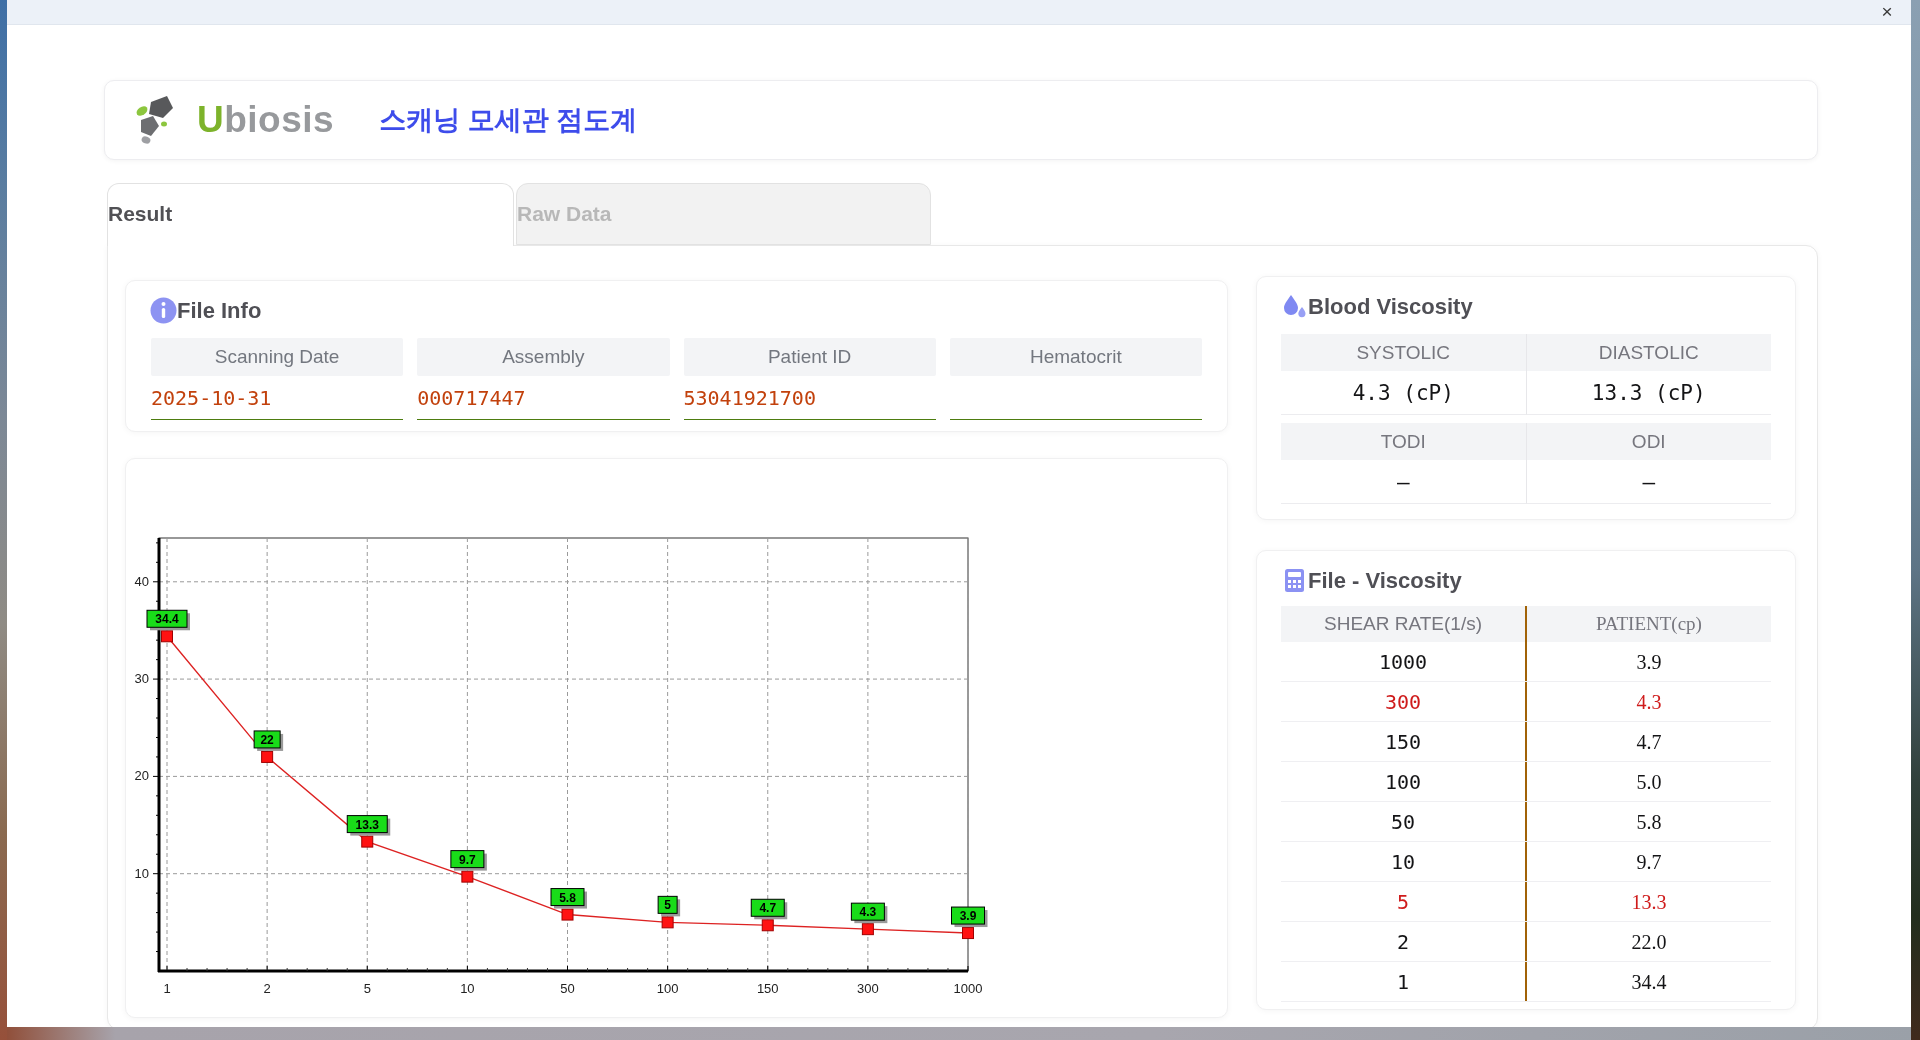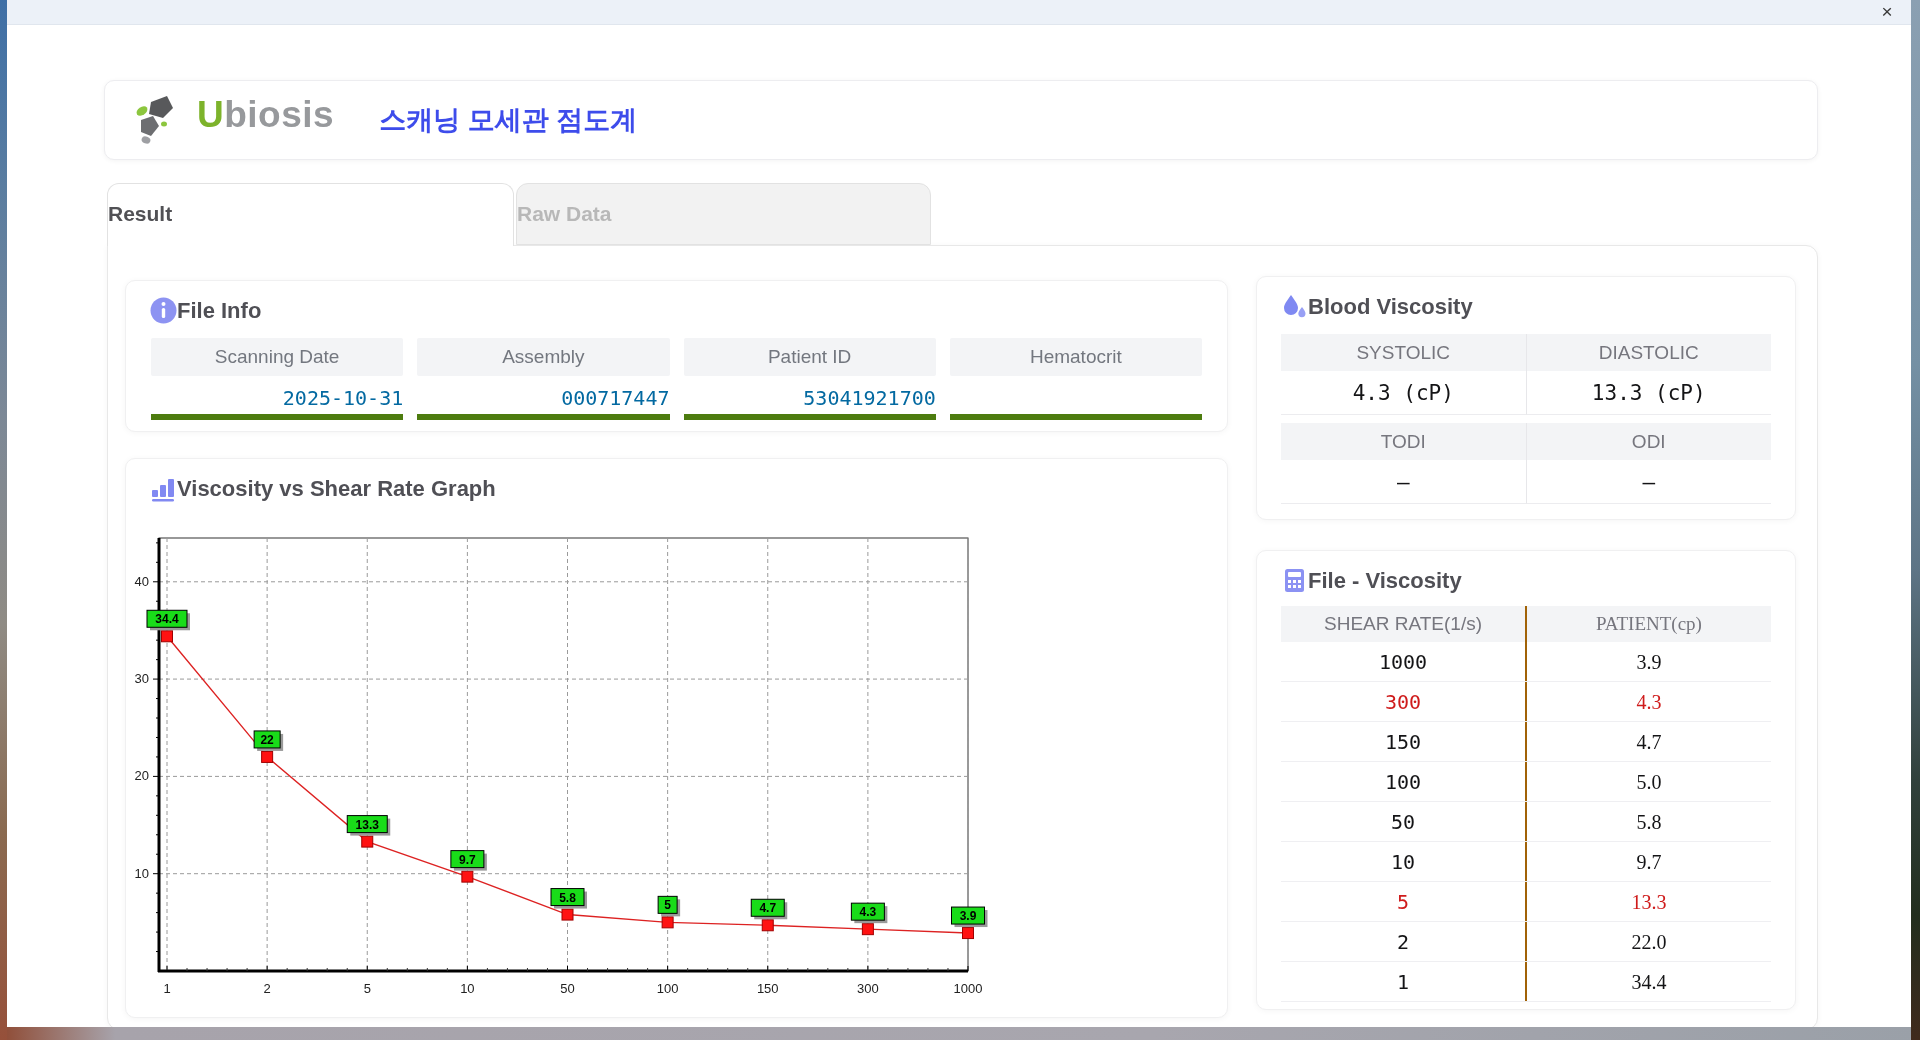--- a/index.html
+++ b/index.html
@@ -15,21 +15,21 @@
                 background:linear-gradient(180deg,#3e6fa6 0%,#5a7da0 18%,#7c8896 40%,#8f8b84 60%,#8a6a50 80%,#96503a 100%); }
   .edge-right { position:absolute; right:0; top:0; width:9px; height:1040px; z-index:60;
                 background:linear-gradient(180deg,#8ba0b2 0%,#7490a4 35%,#5d7485 55%,#31413c 75%,#222e1e 88%,#402a1c 100%); }
   .edge-bottom{ position:absolute; left:0; bottom:0; width:1920px; height:13px; z-index:55;
                 background:linear-gradient(90deg,#8f4a33 0%,#a7a3ab 6%,#a8a6ae 60%,#9aa0a8 100%); }
 
   
   .header-card { position:absolute; left:104px; top:80px; width:1714px; height:80px;
                  background:#fff; border:1px solid #ededf0; border-radius:10px;
                  box-shadow:0 1px 5px rgba(0,0,0,.05); display:flex; align-items:center; }
-  .logo-wrap { display:flex; margin-left:28px; }
+  .logo-wrap { display:flex; align-items:center; margin-left:28px; }
   .logo-text { font-size:37px; font-weight:bold; letter-spacing:.5px; margin-left:6px; }
   .logo-text .u  { color:#7db32b; }
   .logo-text .rest { color:#97999c; font-weight:600; }
   .app-title-ko { margin-left:45px; font-size:27px; font-weight:bold; color:#3d4ceb; }
 
   
   .tab { position:absolute; top:183px; height:62px; text-align:left; line-height:60px;
          font-size:21px; font-weight:bold; border:1px solid #e2e2e2;
          border-radius:12px 12px 0 0; cursor:pointer; }
   .tab-result  { left:107px; width:407px; background:#fff; color:#515155;
@@ -49,23 +49,23 @@
 
   
   .icon-badge { width:27px; height:27px; flex:0 0 27px; }
 
   
   .fileinfo-card { left:125px; top:280px; width:1103px; height:152px; }
   .fi-fields { display:flex; gap:14px; padding:14px 25px 0 25px; }
   .fi-field { flex:1; }
   .fi-label { background:#f3f4f6; height:38px; line-height:38px; text-align:center;
               color:#73777f; font-size:19px; border-radius:2px; }
-  .fi-value { height:44px; line-height:44px; text-align:right; color:#0369a1;
+  .fi-value { height:44px; line-height:44px; text-align:left; color:#c2410c;
               font-size:20px; font-family:"DejaVu Sans Mono", monospace;
-              border-bottom:6px solid #4d7c0f; }
+              border-bottom:1px solid #4d7c0f; }
 
   
   .graph-card { left:125px; top:458px; width:1103px; height:560px; }
   .chart-svg { position:absolute; left:5px; top:67px; }
 
   
   .bv-card { left:1256px; top:276px; width:540px; height:244px; }
   .sv-card { left:1256px; top:550px; width:540px; height:460px; }
 
   .mini-table { margin:14px 24px 0 24px; }
@@ -142,29 +142,20 @@
         <div class="fi-value">53041921700</div>
       </div>
       <div class="fi-field">
         <div class="fi-label">Hematocrit</div>
         <div class="fi-value"></div>
       </div>
     </div>
 </div>
 
 <div class="card graph-card">
-  <div class="card-head">
-    <svg class="icon-badge" viewBox="0 0 27 27">
-      <rect x="2" y="15" width="6" height="7" rx="1" fill="#8189f2"></rect>
-      <rect x="10" y="10" width="6" height="12" rx="1" fill="#8189f2"></rect>
-      <rect x="18" y="4" width="6" height="18" rx="1" fill="#8189f2"></rect>
-      <rect x="2" y="24" width="22" height="2.6" rx="1.3" fill="#8189f2"></rect>
-    </svg>
-    <div class="card-title">Viscosity vs Shear Rate Graph</div>
-  </div>
   <svg id="chart" class="chart-svg" width="1090" height="480">
       <rect x="28" y="12" width="809" height="433" fill="#fff" stroke="#333" stroke-width="1"></rect>
       <line x1="28" y1="347.69662921348316" x2="837" y2="347.69662921348316" stroke="#9a9a9a" stroke-width="1" stroke-dasharray="4 3"></line>
       <line x1="28" y1="250.3932584269663" x2="837" y2="250.3932584269663" stroke="#9a9a9a" stroke-width="1" stroke-dasharray="4 3"></line>
       <line x1="28" y1="153.08988764044943" x2="837" y2="153.08988764044943" stroke="#9a9a9a" stroke-width="1" stroke-dasharray="4 3"></line>
       <line x1="28" y1="55.786516853932596" x2="837" y2="55.786516853932596" stroke="#9a9a9a" stroke-width="1" stroke-dasharray="4 3"></line>
       <line x1="36" y1="12" x2="36" y2="445" stroke="#9a9a9a" stroke-width="1" stroke-dasharray="4 3"></line>
       <line x1="136.125" y1="12" x2="136.125" y2="445" stroke="#9a9a9a" stroke-width="1" stroke-dasharray="4 3"></line>
       <line x1="236.25" y1="12" x2="236.25" y2="445" stroke="#9a9a9a" stroke-width="1" stroke-dasharray="4 3"></line>
       <line x1="336.375" y1="12" x2="336.375" y2="445" stroke="#9a9a9a" stroke-width="1" stroke-dasharray="4 3"></line>

